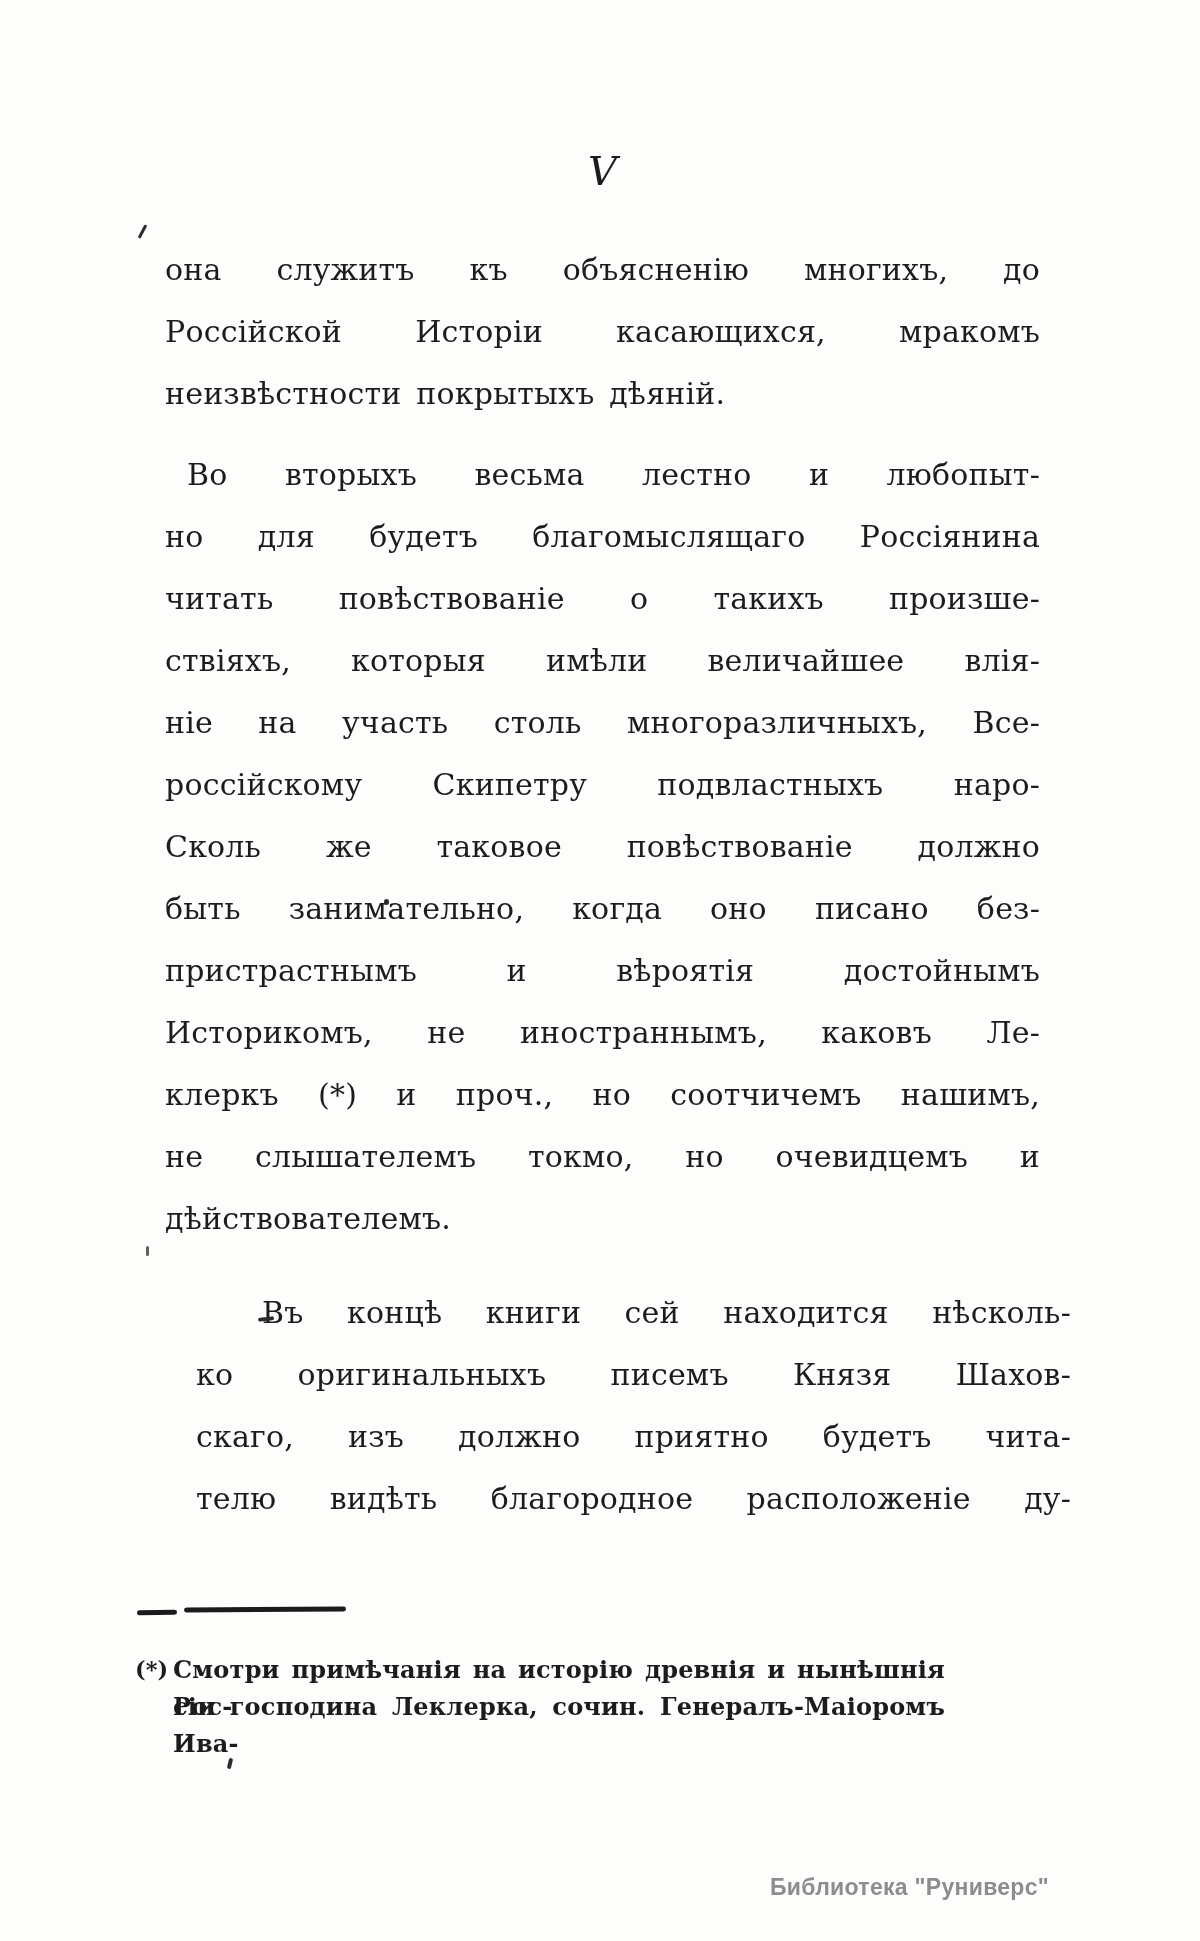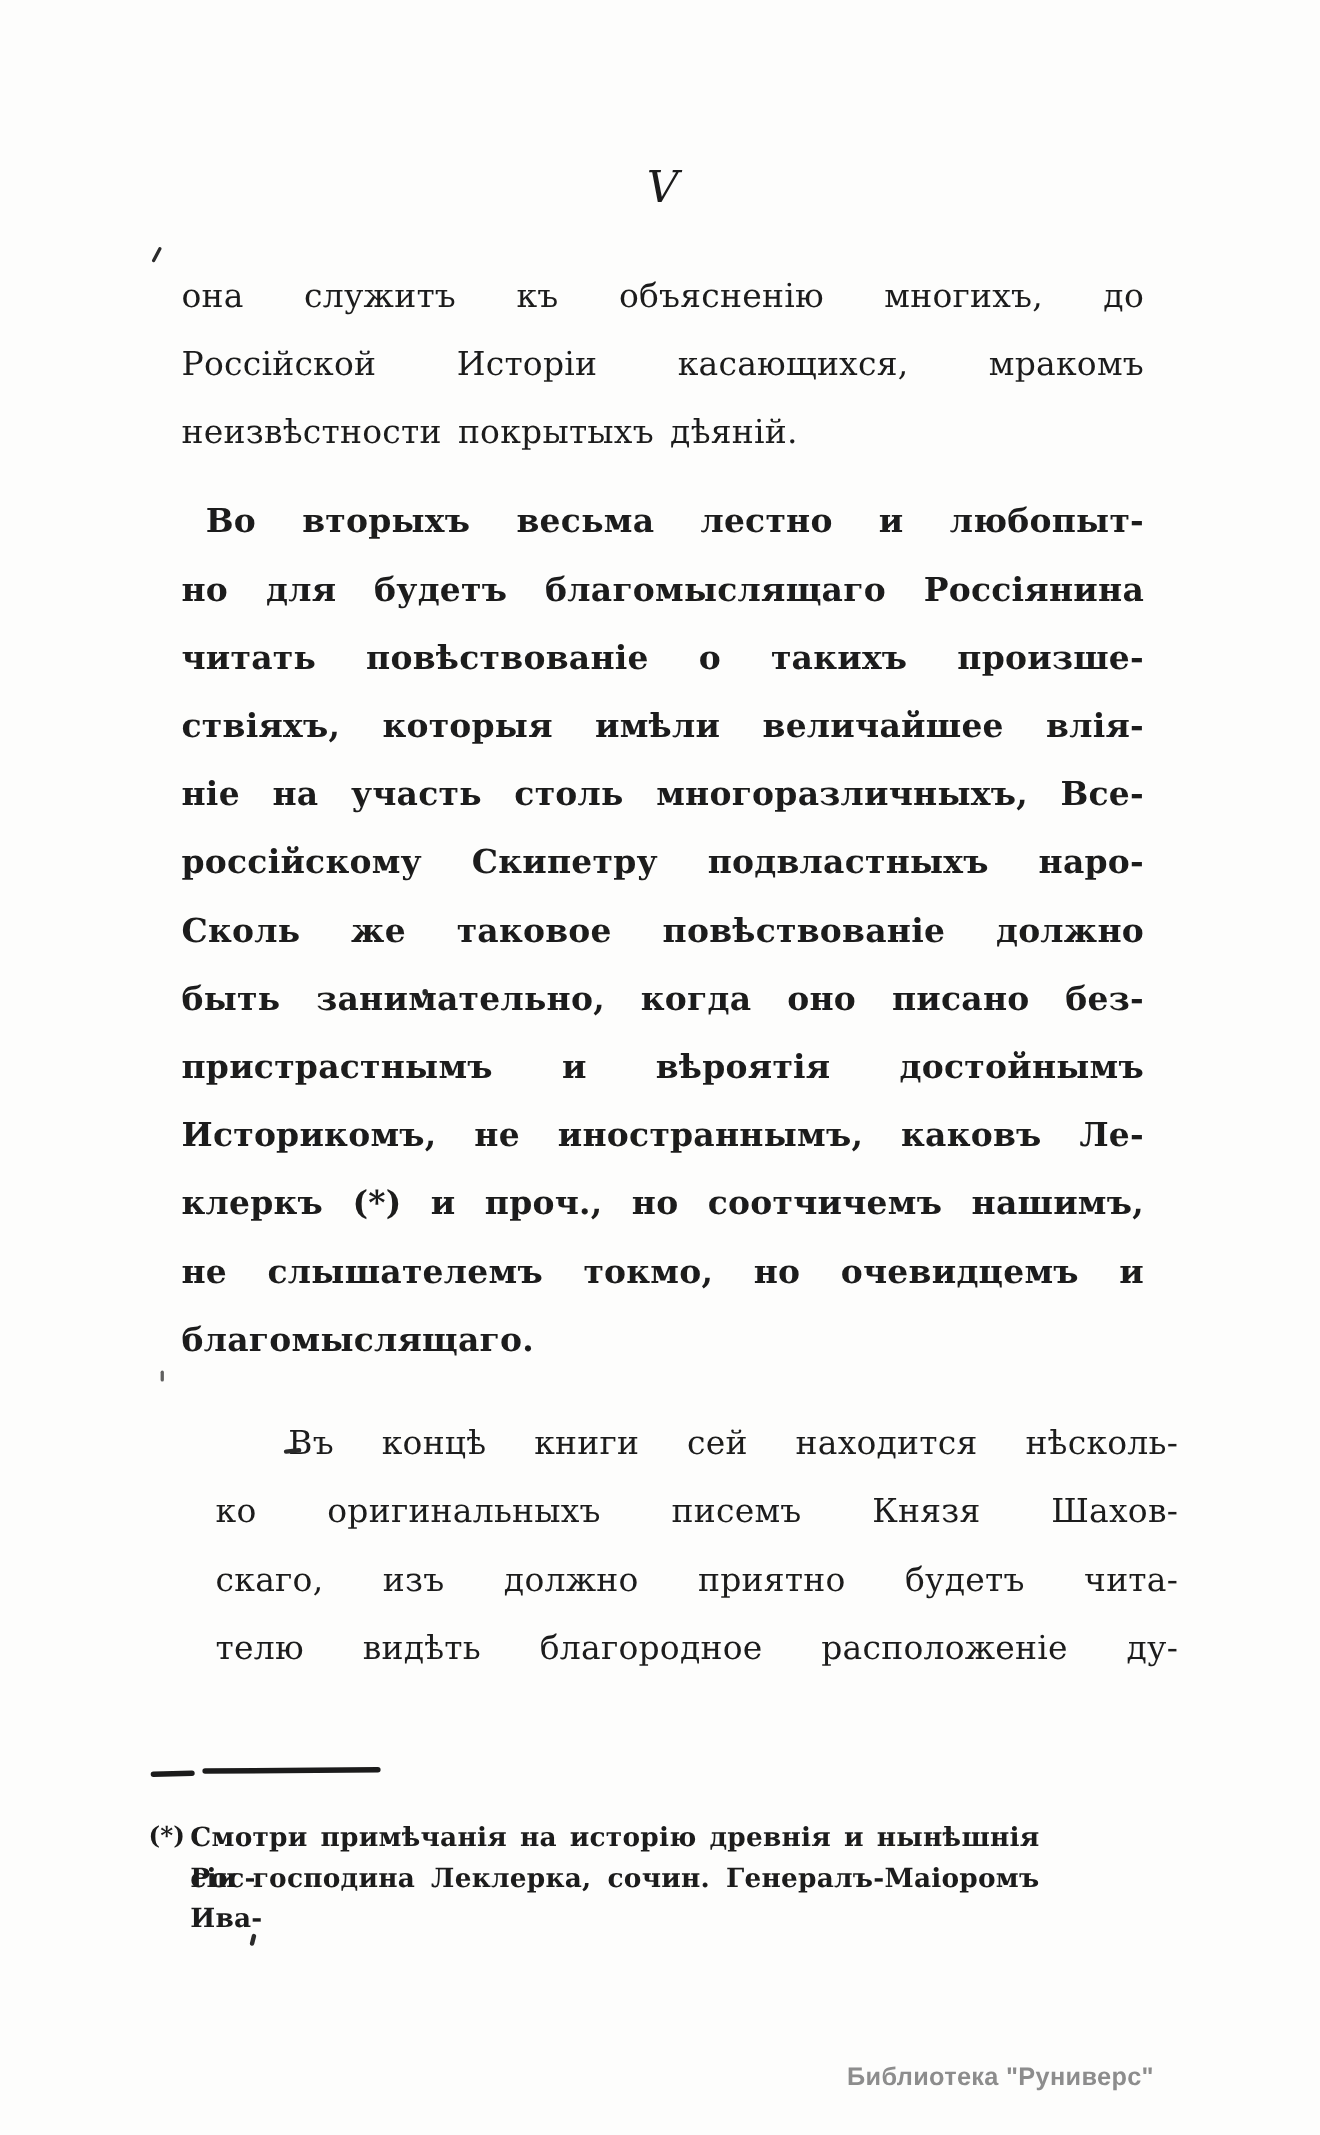--- a/index.html
+++ b/index.html
@@ -10,21 +10,21 @@
   }
   .pageno{
     position:absolute;left:165px;top:150px;width:875px;
     text-align:center;font-size:40px;font-style:italic;line-height:42px;
   }
   .para{
     position:absolute;left:165px;width:875px;
     font-size:30px;line-height:62px;letter-spacing:0.2px;word-spacing:5px;
   }
   #p1{top:239px;}
-  #p2{top:444px;font-weight:bold;}
+  #p2{top:444px;}
   #p3{top:1282px;margin-left:31px;}
   .tline{height:62px;text-align:justify;white-space:normal;}
   .tline.just{text-align-last:justify;}
   .tline.left{text-align-last:left;}
   #p2 .tline.ind{padding-left:22px;}
   #p3 .tline.ind{padding-left:66px;}
   .rule-seg{position:absolute;background:#1b1b1b;height:5px;border-radius:3px;}
   #rule1{left:137px;top:1610px;width:40px;transform:rotate(-1.2deg);}
   #rule2{left:184px;top:1607px;width:162px;transform:rotate(-0.4deg);}
   .footnote{
@@ -69,21 +69,21 @@
       <div class="tline just">читать повѣствованіе о такихъ произше-</div>
       <div class="tline just">ствіяхъ, которыя имѣли величайшее влія-</div>
       <div class="tline just">ніе на участь столь многоразличныхъ, Все-</div>
       <div class="tline just">россійскому Скипетру подвластныхъ наро-</div>
       <div class="tline just">Сколь же таковое повѣствованіе должно</div>
       <div class="tline just">быть занимательно, когда оно писано без-</div>
       <div class="tline just">пристрастнымъ и вѣроятія достойнымъ</div>
       <div class="tline just">Историкомъ, не иностраннымъ, каковъ Ле-</div>
       <div class="tline just">клеркъ (*) и проч., но соотчичемъ нашимъ,</div>
       <div class="tline just">не слышателемъ токмо, но очевидцемъ и</div>
-      <div class="tline left">благомыслящаго.</div>
+      <div class="tline left">дѣйствователемъ.</div>
     </div>
   <div class="para" id="p3">
       <div class="tline just ind">Въ концѣ книги сей находится нѣсколь-</div>
       <div class="tline just">ко оригинальныхъ писемъ Князя Шахов-</div>
       <div class="tline just">скаго, изъ должно приятно будетъ чита-</div>
       <div class="tline just">телю видѣть благородное расположеніе ду-</div>
     </div>
 
   <div class="artifact" id="dot1"></div>
   <div class="artifact" id="tick1"></div>

